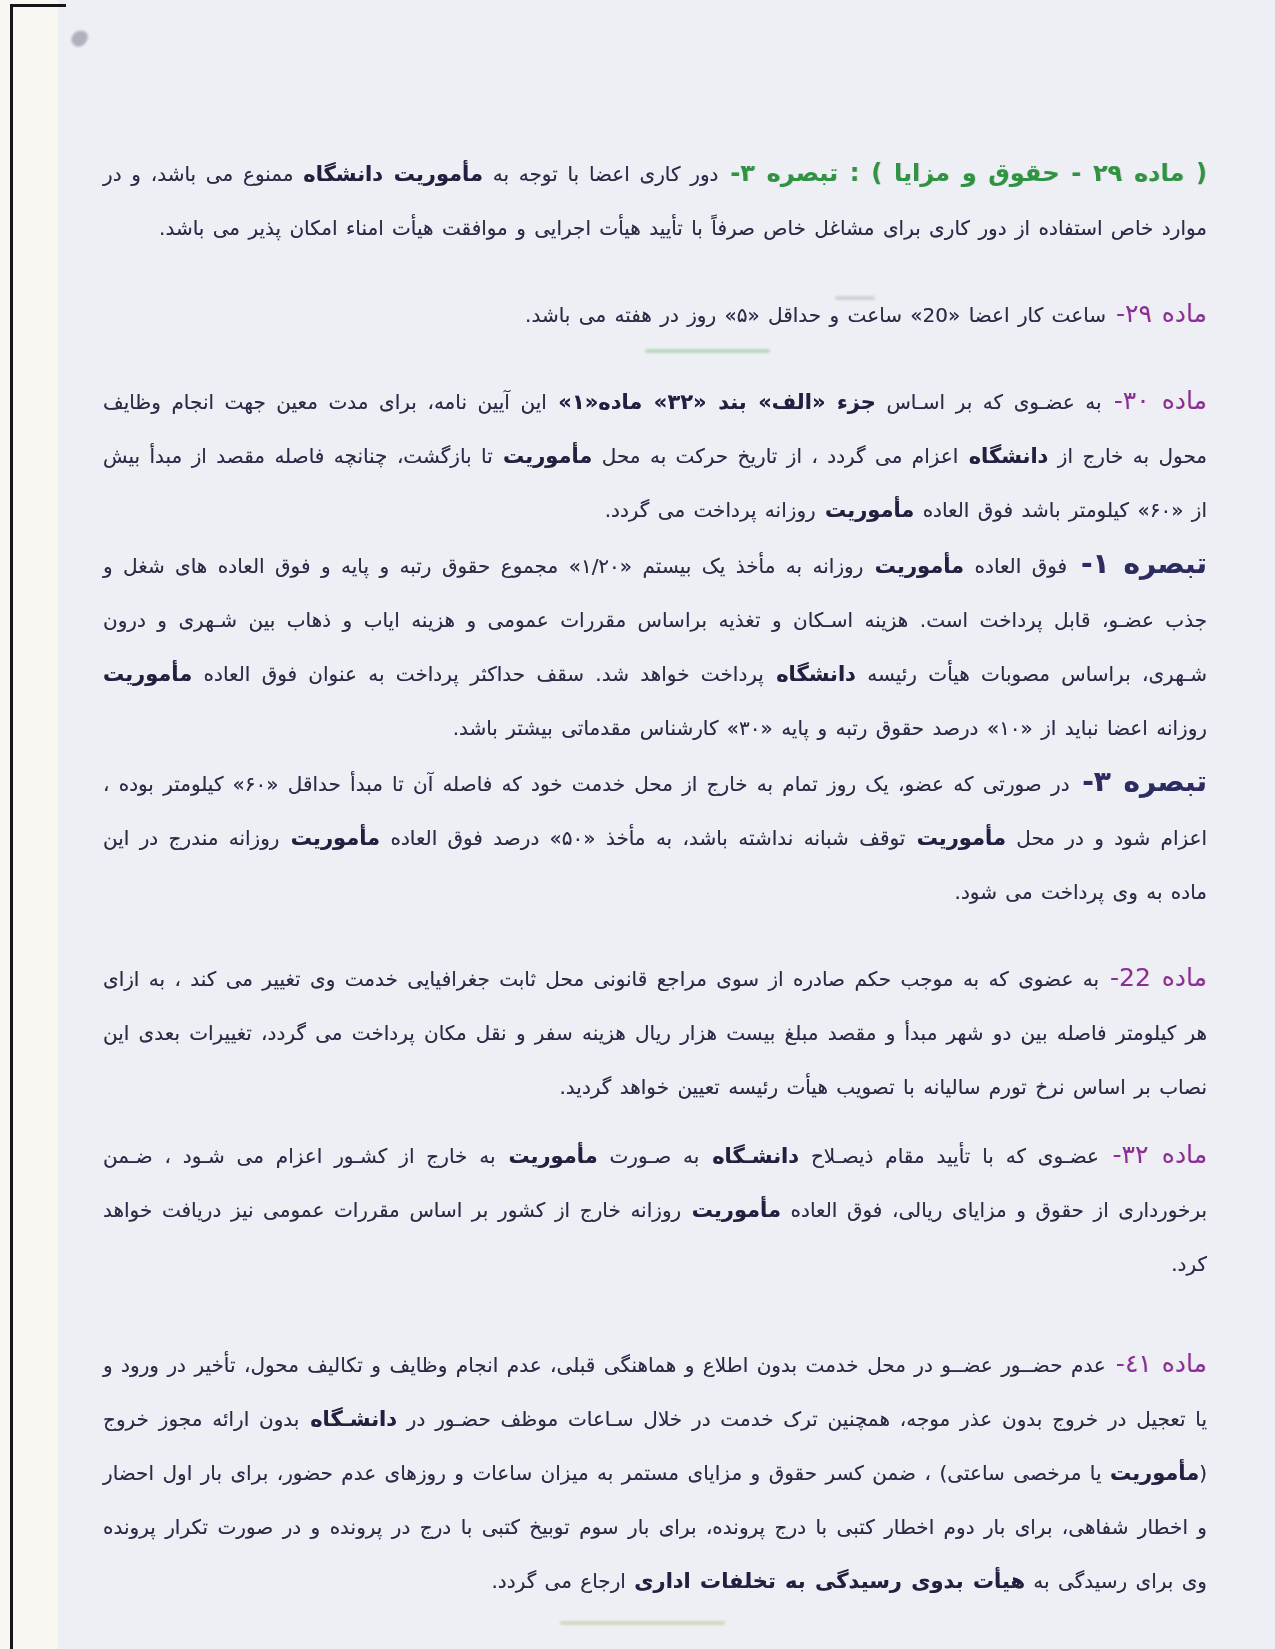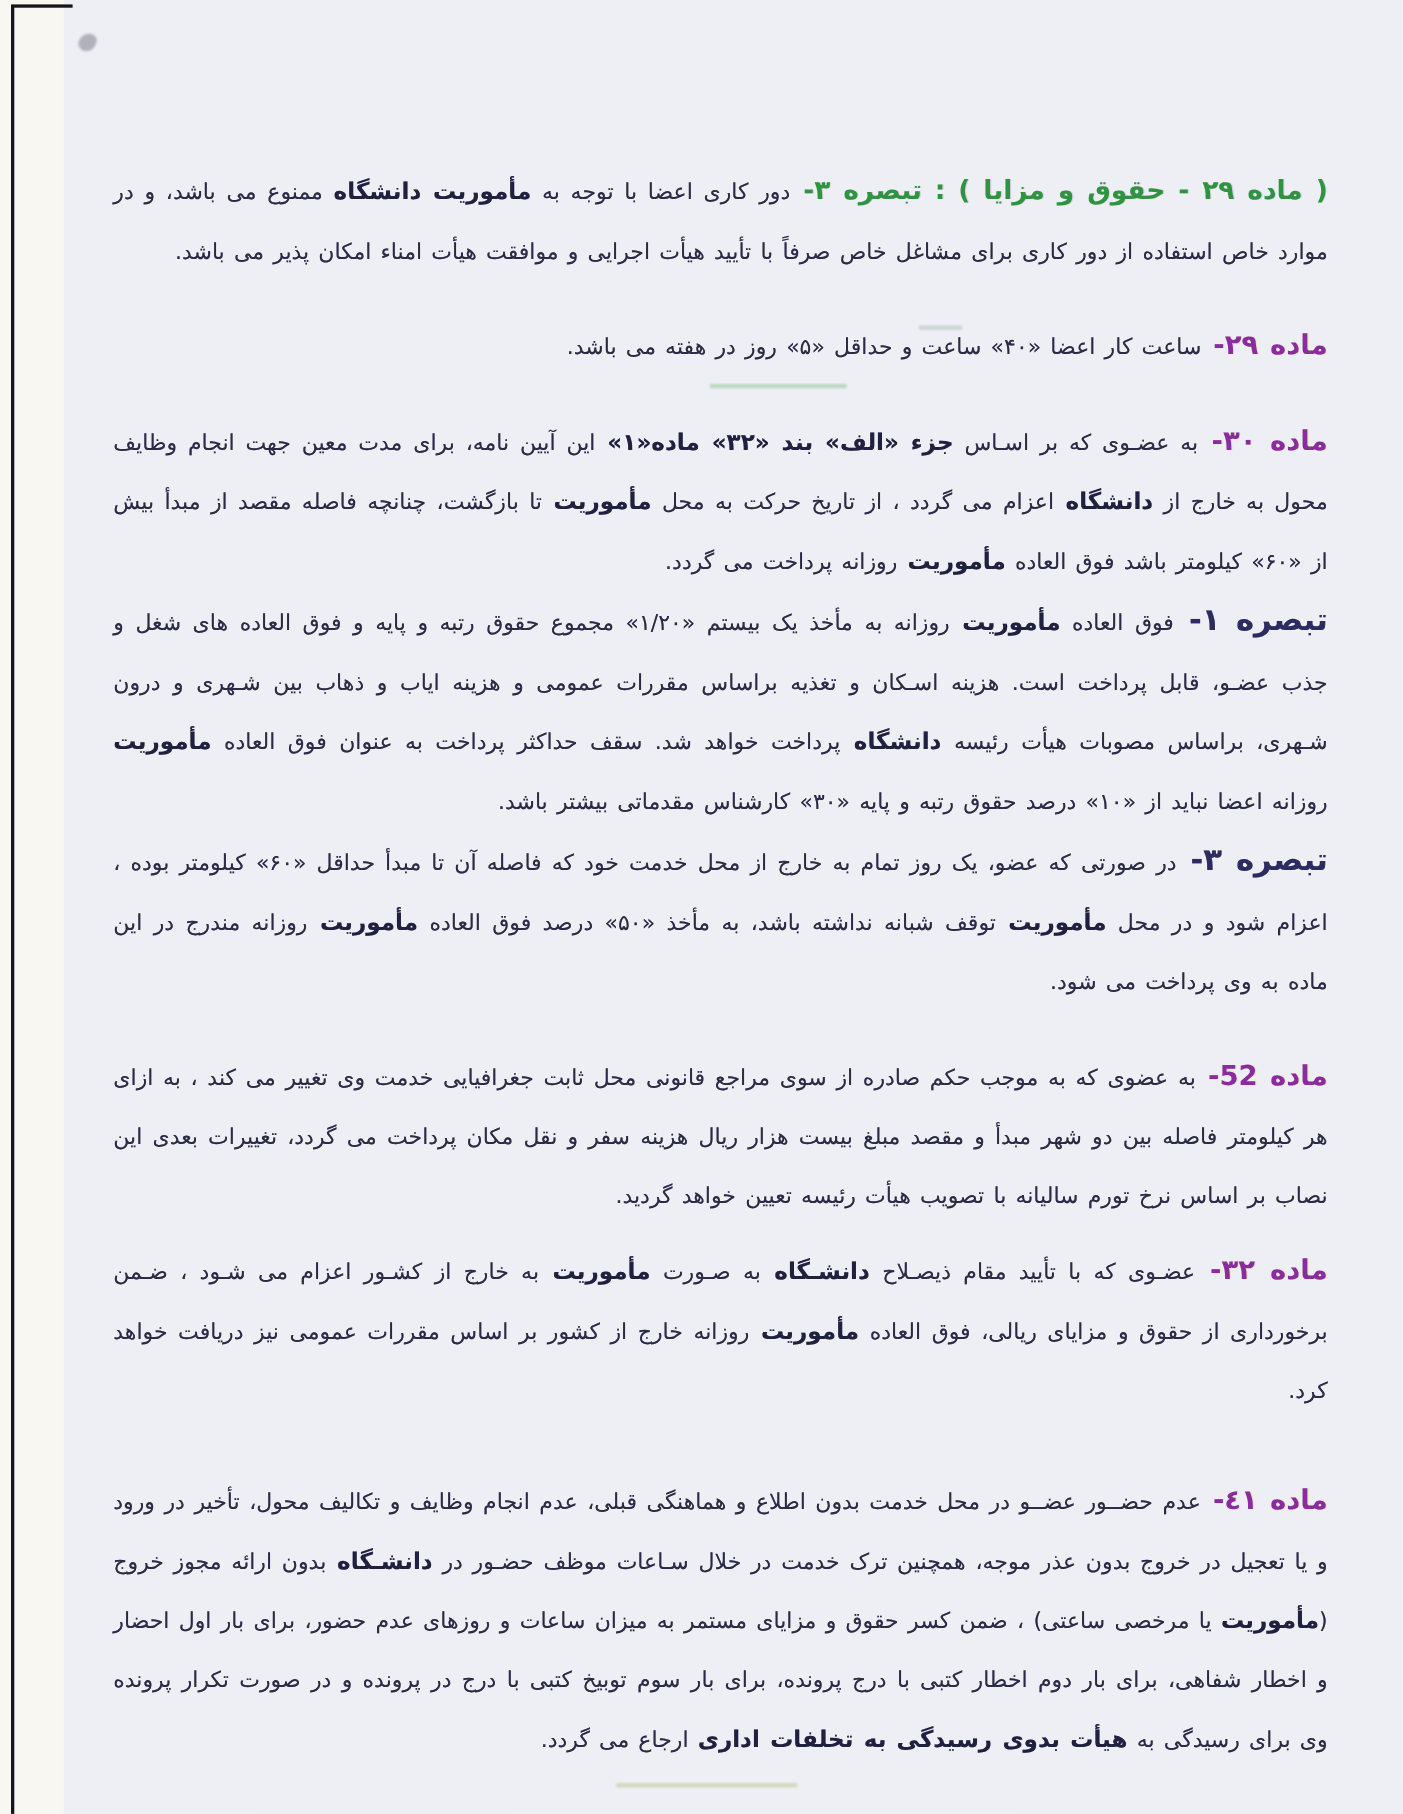--- a/index.html
+++ b/index.html
@@ -48,21 +48,21 @@
     text-shadow: 0 0 0.6px rgba(40,40,90,0.45);
   }
   p.para { margin:0 0 0 0; padding:0; }
   p.gap-md { margin-bottom:14px; }
   p.gap-lg { margin-bottom:32px; }
   p.gap-xl { margin-bottom:46px; }
 
   .run-normal { }
   .run-purple-bold {
     color: var(--article-heading, #8a2b9e);
-    font-weight:bold; font-size:25px;
+    font-weight:normal; font-size:25px;
     text-shadow: 1px 0 0 rgba(225,200,40,0.25);
   }
   .run-green-bold {
     color: var(--chapter-heading, #2e9440);
     font-weight:bold; font-size:24px;
     text-shadow: 1px 0 0 rgba(120,60,160,0.18);
   }
   .run-note-bold {
     color: var(--note-heading, #2c2c60);
     font-weight:bold; font-size:28px;
@@ -79,21 +79,21 @@
   <div class="left-margin-strip"></div>
   <div class="scan-edge-v"></div>
   <div class="scan-edge-h"></div>
   <div class="smudge"></div>
   <div class="streak streak-1"></div>
   <div class="streak streak-2"></div>
   <div class="streak streak-3"></div>
 
   <div class="content">
       <p class="para gap-lg"><span class="run-green-bold">( ماده ۲۹ - حقوق و مزایا ) : تبصره ۳- </span><span class="run-normal">دور کاری اعضا با توجه به </span><span class="run-navy-bold">مأموریت دانشگاه</span><span class="run-normal"> ممنوع می باشد، و در موارد خاص استفاده از دور کاری برای مشاغل خاص صرفاً با تأیید هیأت اجرایی و موافقت هیأت امناء امکان پذیر می باشد.</span></p>
-      <p class="para gap-lg"><span class="run-purple-bold">ماده ۲۹- </span><span class="run-normal">ساعت کار اعضا «۴۰» ساعت و حداقل «۵» روز در هفته می باشد.</span></p>
+      <p class="para gap-lg"><span class="run-purple-bold">ماده ۲۹- </span><span class="run-normal">ساعت کار اعضا «20» ساعت و حداقل «۵» روز در هفته می باشد.</span></p>
       <p class="para"><span class="run-purple-bold">ماده ۳۰- </span><span class="run-normal">به عضـوی که بر اسـاس </span><span class="run-navy-bold">جزء «الف» بند «۳۲» ماده«۱» </span><span class="run-normal">این آیین نامه، برای مدت معین جهت انجام وظایف محول به خارج از </span><span class="run-navy-bold">دانشگاه </span><span class="run-normal">اعزام می گردد ، از تاریخ حرکت به محل </span><span class="run-navy-bold">مأموریت </span><span class="run-normal">تا بازگشت، چنانچه فاصله مقصد از مبدأ بیش از «۶۰» کیلومتر باشد فوق العاده </span><span class="run-navy-bold">مأموریت </span><span class="run-normal">روزانه پرداخت می گردد.</span></p>
       <p class="para"><span class="run-note-bold">تبصره ۱- </span><span class="run-normal">فوق العاده </span><span class="run-navy-bold">مأموریت </span><span class="run-normal">روزانه به مأخذ یک بیستم «۱/۲۰» مجموع حقوق رتبه و پایه و فوق العاده های شغل و جذب عضـو، قابل پرداخت است. هزینه اسـکان و تغذیه براساس مقررات عمومی و هزینه ایاب و ذهاب بین شـهری و درون شـهری، براساس مصوبات هیأت رئیسه </span><span class="run-navy-bold">دانشگاه </span><span class="run-normal">پرداخت خواهد شد. سقف حداکثر پرداخت به عنوان فوق العاده </span><span class="run-navy-bold">مأموریت </span><span class="run-normal">روزانه اعضا نباید از «۱۰» درصد حقوق رتبه و پایه «۳۰» کارشناس مقدماتی بیشتر باشد.</span></p>
       <p class="para gap-lg"><span class="run-note-bold">تبصره ۳- </span><span class="run-normal">در صورتی که عضو، یک روز تمام به خارج از محل خدمت خود که فاصله آن تا مبدأ حداقل «۶۰» کیلومتر بوده ، اعزام شود و در محل </span><span class="run-navy-bold">مأموریت </span><span class="run-normal">توقف شبانه نداشته باشد، به مأخذ «۵۰» درصد فوق العاده </span><span class="run-navy-bold">مأموریت </span><span class="run-normal">روزانه مندرج در این ماده به وی پرداخت می شود.</span></p>
-      <p class="para gap-md"><span class="run-purple-bold">ماده 52- </span><span class="run-normal">به عضوی که به موجب حکم صادره از سوی مراجع قانونی محل ثابت جغرافیایی خدمت وی تغییر می کند ، به ازای هر کیلومتر فاصله بین دو شهر مبدأ و مقصد مبلغ بیست هزار ریال هزینه سفر و نقل مکان پرداخت می گردد، تغییرات بعدی این نصاب بر اساس نرخ تورم سالیانه با تصویب هیأت رئیسه تعیین خواهد گردید.</span></p>
+      <p class="para gap-md"><span class="run-purple-bold">ماده 22- </span><span class="run-normal">به عضوی که به موجب حکم صادره از سوی مراجع قانونی محل ثابت جغرافیایی خدمت وی تغییر می کند ، به ازای هر کیلومتر فاصله بین دو شهر مبدأ و مقصد مبلغ بیست هزار ریال هزینه سفر و نقل مکان پرداخت می گردد، تغییرات بعدی این نصاب بر اساس نرخ تورم سالیانه با تصویب هیأت رئیسه تعیین خواهد گردید.</span></p>
       <p class="para gap-xl"><span class="run-purple-bold">ماده ۳۲- </span><span class="run-normal">عضـوی که با تأیید مقام ذیصـلاح </span><span class="run-navy-bold">دانشـگاه </span><span class="run-normal">به صـورت </span><span class="run-navy-bold">مأموریت </span><span class="run-normal">به خارج از کشـور اعزام می شـود ، ضـمن برخورداری از حقوق و مزایای ریالی، فوق العاده </span><span class="run-navy-bold">مأموریت </span><span class="run-normal">روزانه خارج از کشور بر اساس مقررات عمومی نیز دریافت خواهد کرد.</span></p>
       <p class="para"><span class="run-purple-bold">ماده ٤١- </span><span class="run-normal">عدم حضــور عضــو در محل خدمت بدون اطلاع و هماهنگی قبلی، عدم انجام وظایف و تکالیف محول، تأخیر در ورود و یا تعجیل در خروج بدون عذر موجه، همچنین ترک خدمت در خلال سـاعات موظف حضـور در </span><span class="run-navy-bold">دانشـگاه </span><span class="run-normal">بدون ارائه مجوز خروج (</span><span class="run-navy-bold">مأموریت</span><span class="run-normal"> یا مرخصی ساعتی) ، ضمن کسر حقوق و مزایای مستمر به میزان ساعات و روزهای عدم حضور، برای بار اول احضار و اخطار شفاهی، برای بار دوم اخطار کتبی با درج پرونده، برای بار سوم توبیخ کتبی با درج در پرونده و در صورت تکرار پرونده وی برای رسیدگی به </span><span class="run-navy-bold">هیأت بدوی رسیدگی به تخلفات اداری</span><span class="run-normal"> ارجاع می گردد.</span></p>
     </div>
 </div>
 
 </body></html>

